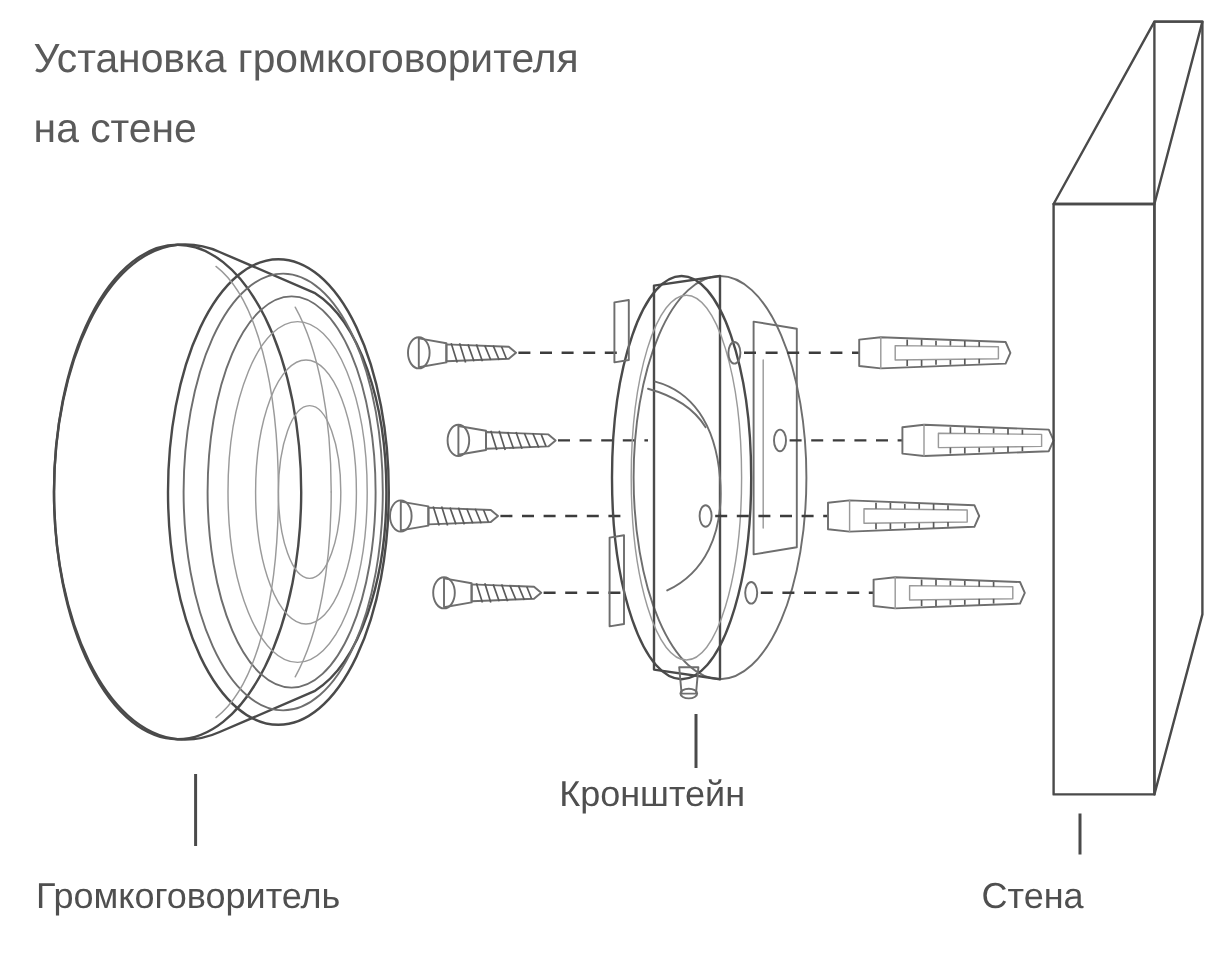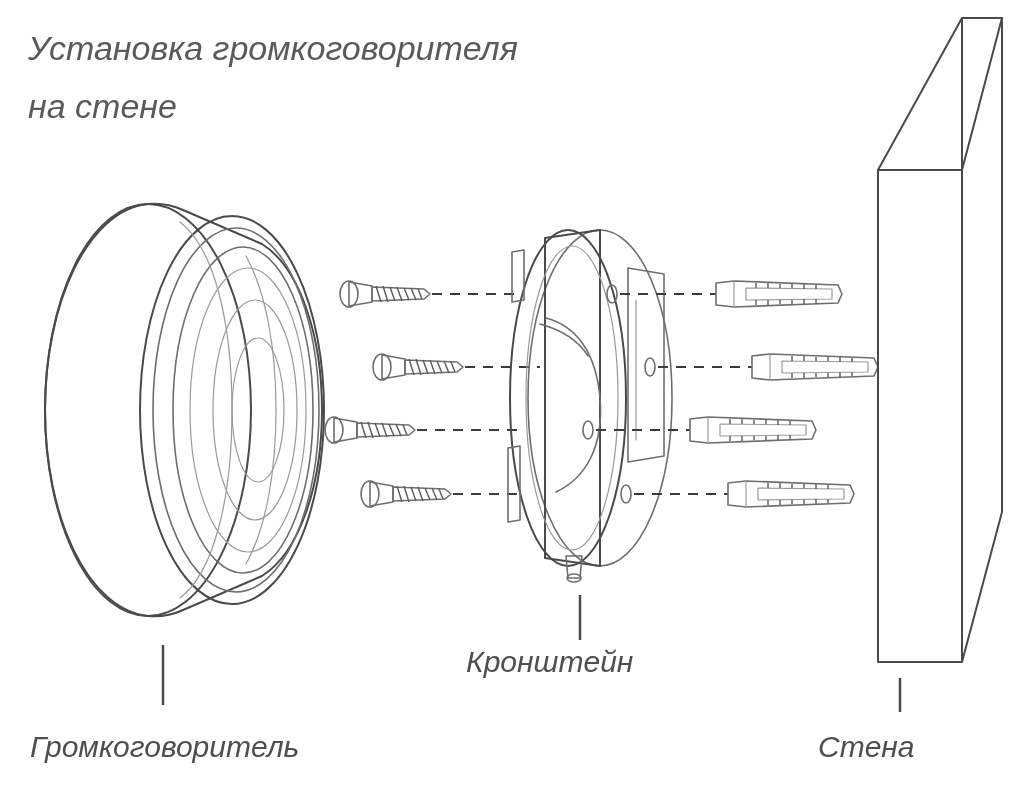--- a/index.html
+++ b/index.html
@@ -11,21 +11,20 @@
     width: 1024px;
     height: 800px;
     font-family: "Liberation Sans", sans-serif;
     color: #4a4a4a;
     overflow: hidden;
   }
   #stage {
     position: relative;
     width: 1024px;
     height: 800px;
-    font-style: italic;
   }
   #diagram {
     position: absolute;
     left: 0;
     top: 0;
   }
   .title-text {
     font-size: 34px;
     fill: #5a5a5a;
     font-family: "Liberation Sans", sans-serif;

